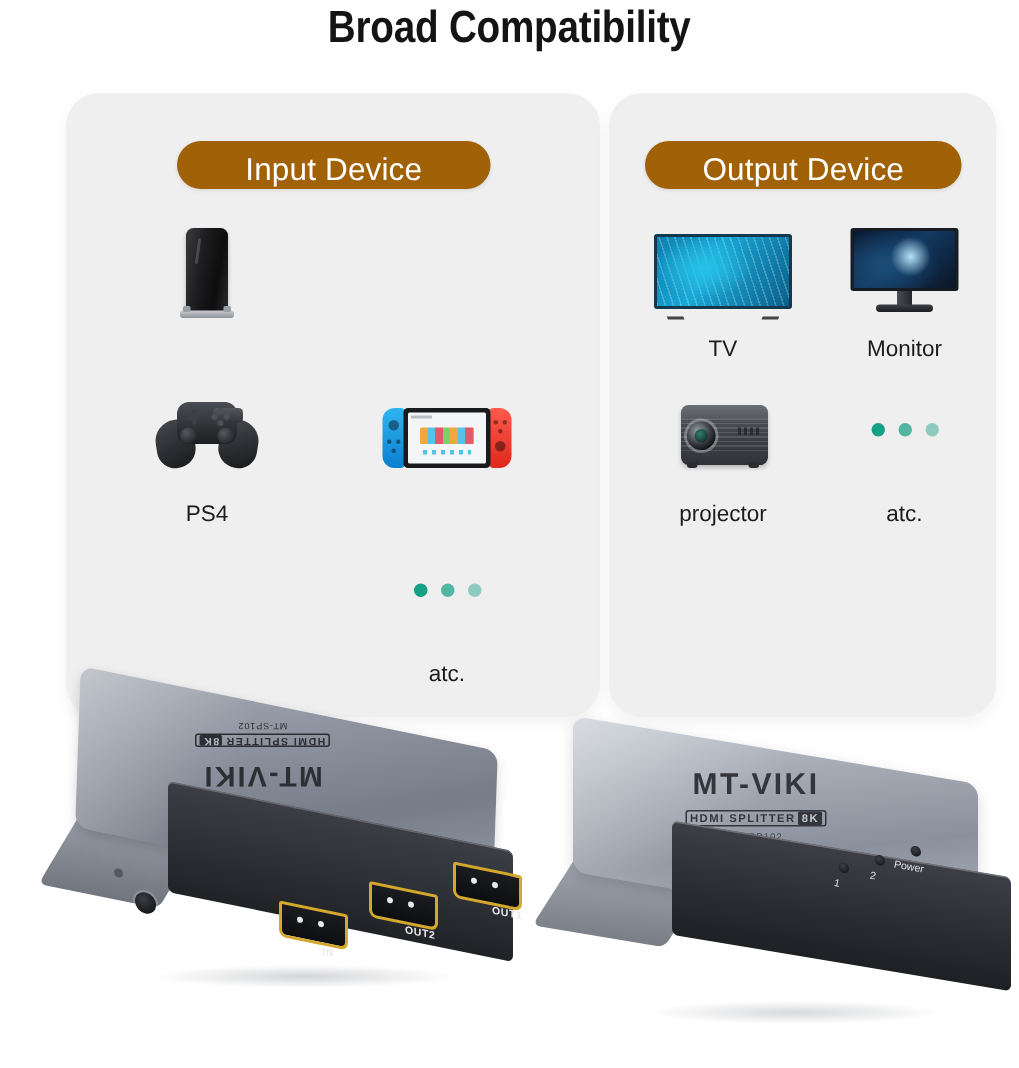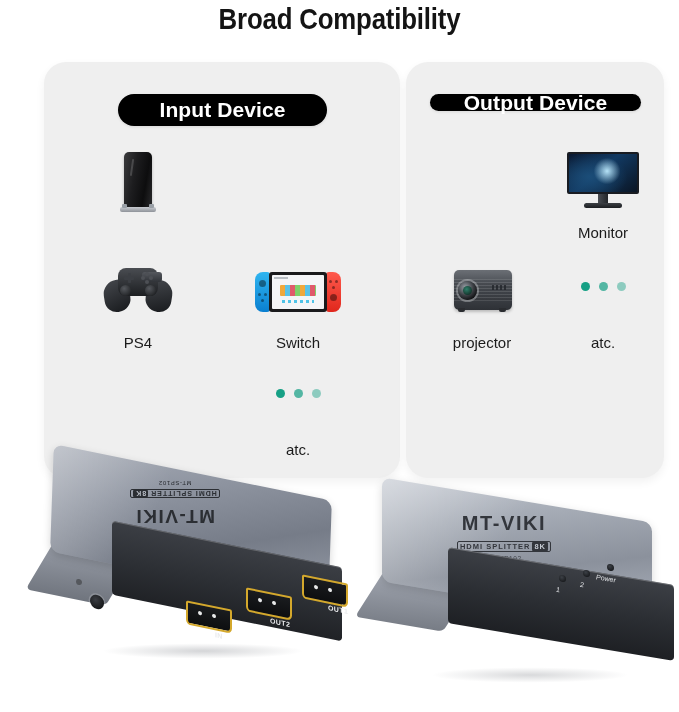--- a/index.html
+++ b/index.html
@@ -27,29 +27,29 @@
     background:#efefef;
     border-radius:22px;
     box-shadow:0 4px 10px rgba(0,0,0,0.055);
   }
   #panel-input{left:44px;top:62px;width:356px;height:416px;}
   #panel-output{left:406px;top:62px;width:258px;height:416px;}
 
   
   .pill{
     position:absolute;
-    background:#000000;
+    background:#a16207;
     color:#ffffff;
     border-radius:999px;
-    display:flex;align-items:center;justify-content:center;
-    font-size:21px;font-weight:700;letter-spacing:0.1px;
+    display:flex;align-items:flex-end;justify-content:center;
+    font-size:21px;font-weight:400;letter-spacing:0.1px;
     box-shadow:0 1px 3px rgba(0,0,0,0.10);
   }
   #pill-input{left:118px;top:94px;width:209px;height:32px;}
-  #pill-output{left:430px;top:94px;width:211px;height:17px;}
+  #pill-output{left:430px;top:94px;width:211px;height:32px;}
 
   
   .cell{position:absolute;width:124px;text-align:center;}
   .art{position:relative;width:124px;height:70px;margin:0 auto;}
   .cap{
     font-size:15px;color:#1b1b1b;margin-top:6px;
     font-family:"Liberation Sans", sans-serif;
     white-space:nowrap;
   }
 
@@ -412,40 +412,49 @@
           </div>
         <div class="sw-body">
           <div class="sw-scr">
             <div class="sw-top"></div>
               <div class="sw-tiles"></div>
               <div class="sw-row"></div>
           </div>
         </div>
       </div>
     </div>
-    <div class="cap">Switch</div>
   </div>
 
 
   <div class="cell" style="left:236px;top:365px;">
     <div class="art">
       <div class="dots">
           <i></i>
           <i></i>
           <i></i>
         </div>
     </div>
     <div class="cap">atc.</div>
   </div>
 
   <div class="panel" id="panel-output"></div>
   <div class="pill" id="pill-output">
     <span>Output Device</span>
   </div>
 
+  <div class="cell" style="left:420px;top:148px;">
+    <div class="art">
+      <div class="tv-scr">
+          <i></i>
+        </div>
+      <div class="tv-ft l"></div>
+      <div class="tv-ft r"></div>
+    </div>
+    <div class="cap">TV</div>
+  </div>
 
   <div class="cell" style="left:541px;top:148px;">
     <div class="art">
       <div class="mo-scr">
           <i></i>
         </div>
       <div class="mo-neck"></div>
       <div class="mo-base"></div>
     </div>
     <div class="cap">Monitor</div>

